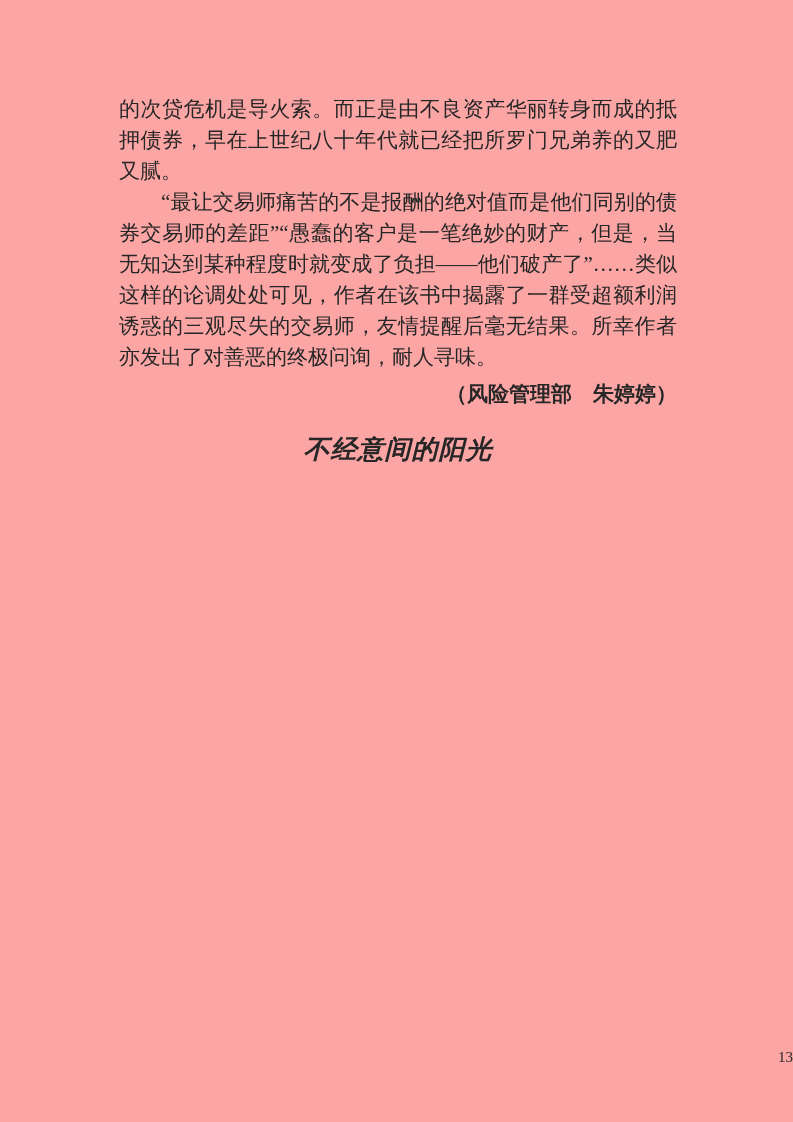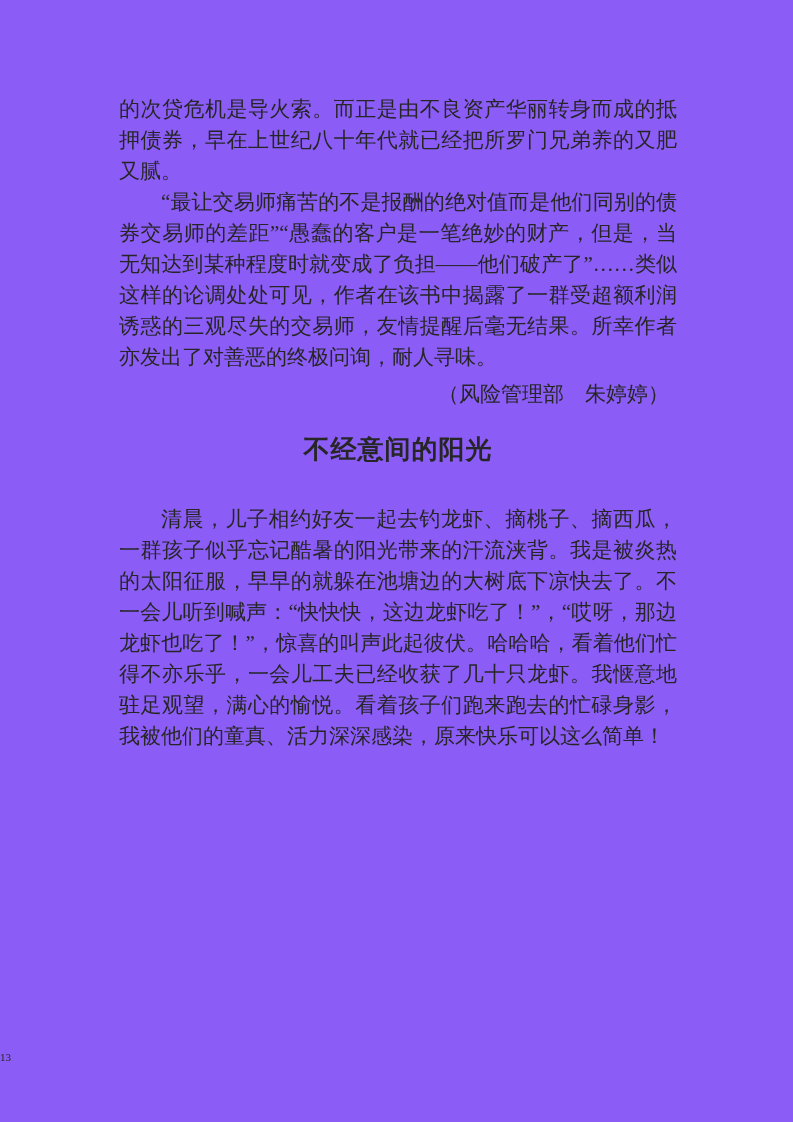--- a/index.html
+++ b/index.html
@@ -4,21 +4,21 @@
 <style>
   html, body {
     margin: 0;
     padding: 0;
     background: #ffffff;
   }
   .page {
     position: relative;
     width: 793px;
     height: 1122px;
-    background: #8b5cf6;
+    background: #fca5a5;
     overflow: hidden;
     font-family: "Liberation Serif", "DejaVu Serif", serif;
     color: #262626;
   }
   .content {
     position: absolute;
     left: 119px;
     top: 94px;
     width: 558px;
   }
@@ -26,56 +26,57 @@
     margin: 0;
     font-size: 21px;
     line-height: 31px;
     text-align: justify;
     text-indent: 2em;
   }
   .para.continuation {
     text-indent: 0;
   }
   .attribution {
-    margin: 6px 8px 0 0;
+    margin: 6px 0 0 0;
     font-size: 21px;
     line-height: 31px;
     text-align: right;
+    font-weight: bold;
   }
   .article-title {
     margin: 20px 0 34px 0;
     font-size: 26px;
     line-height: 40px;
     font-weight: bold;
     text-align: center;
     letter-spacing: 1px;
+    font-style: italic;
   }
   .footer {
     position: absolute;
     left: 0;
     right: 0;
     bottom: 56px;
-    text-align: left;
-    font-size: 11px;
+    text-align: right;
+    font-size: 15px;
     line-height: 18px;
   }
 </style>
 </head>
 <body>
 
 <div class="page">
   <div class="content">
 
     <section>
       <p class="para continuation">的次贷危机是导火索。而正是由不良资产华丽转身而成的抵押债券，早在上世纪八十年代就已经把所罗门兄弟养的又肥又腻。</p>
       <p class="para">“最让交易师痛苦的不是报酬的绝对值而是他们同别的债券交易师的差距”“愚蠢的客户是一笔绝妙的财产，但是，当无知达到某种程度时就变成了负担——他们破产了”……类似这样的论调处处可见，作者在该书中揭露了一群受超额利润诱惑的三观尽失的交易师，友情提醒后毫无结果。所幸作者亦发出了对善恶的终极问询，耐人寻味。</p>
       <p class="attribution">（风险管理部　朱婷婷）</p>
     </section>
 
     <section>
       <h1 class="article-title">不经意间的阳光</h1>
-      <p class="para">清晨，儿子相约好友一起去钓龙虾、摘桃子、摘西瓜，一群孩子似乎忘记酷暑的阳光带来的汗流浃背。我是被炎热的太阳征服，早早的就躲在池塘边的大树底下凉快去了。不一会儿听到喊声：“快快快，这边龙虾吃了！”，“哎呀，那边龙虾也吃了！”，惊喜的叫声此起彼伏。哈哈哈，看着他们忙得不亦乐乎，一会儿工夫已经收获了几十只龙虾。我惬意地驻足观望，满心的愉悦。看着孩子们跑来跑去的忙碌身影，我被他们的童真、活力深深感染，原来快乐可以这么简单！</p>
     </section>
 
   </div>
 
   <div class="footer">13</div>
 </div>
 
 </body></html>

